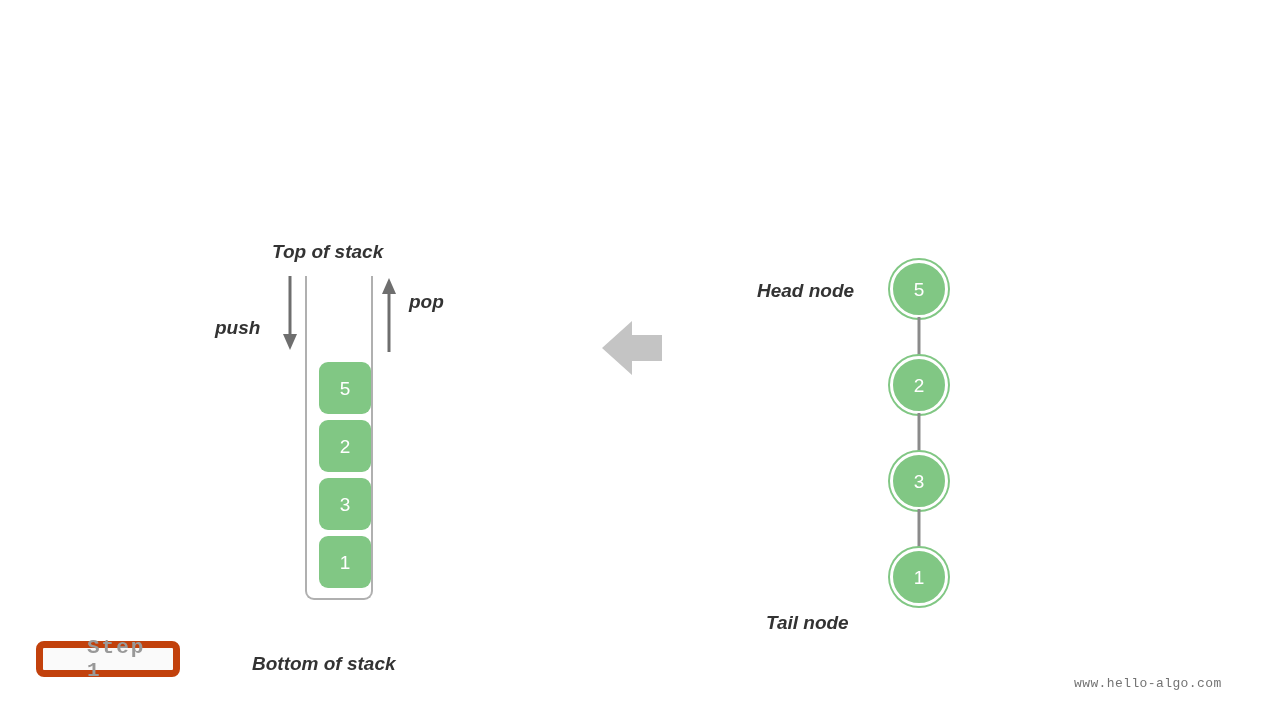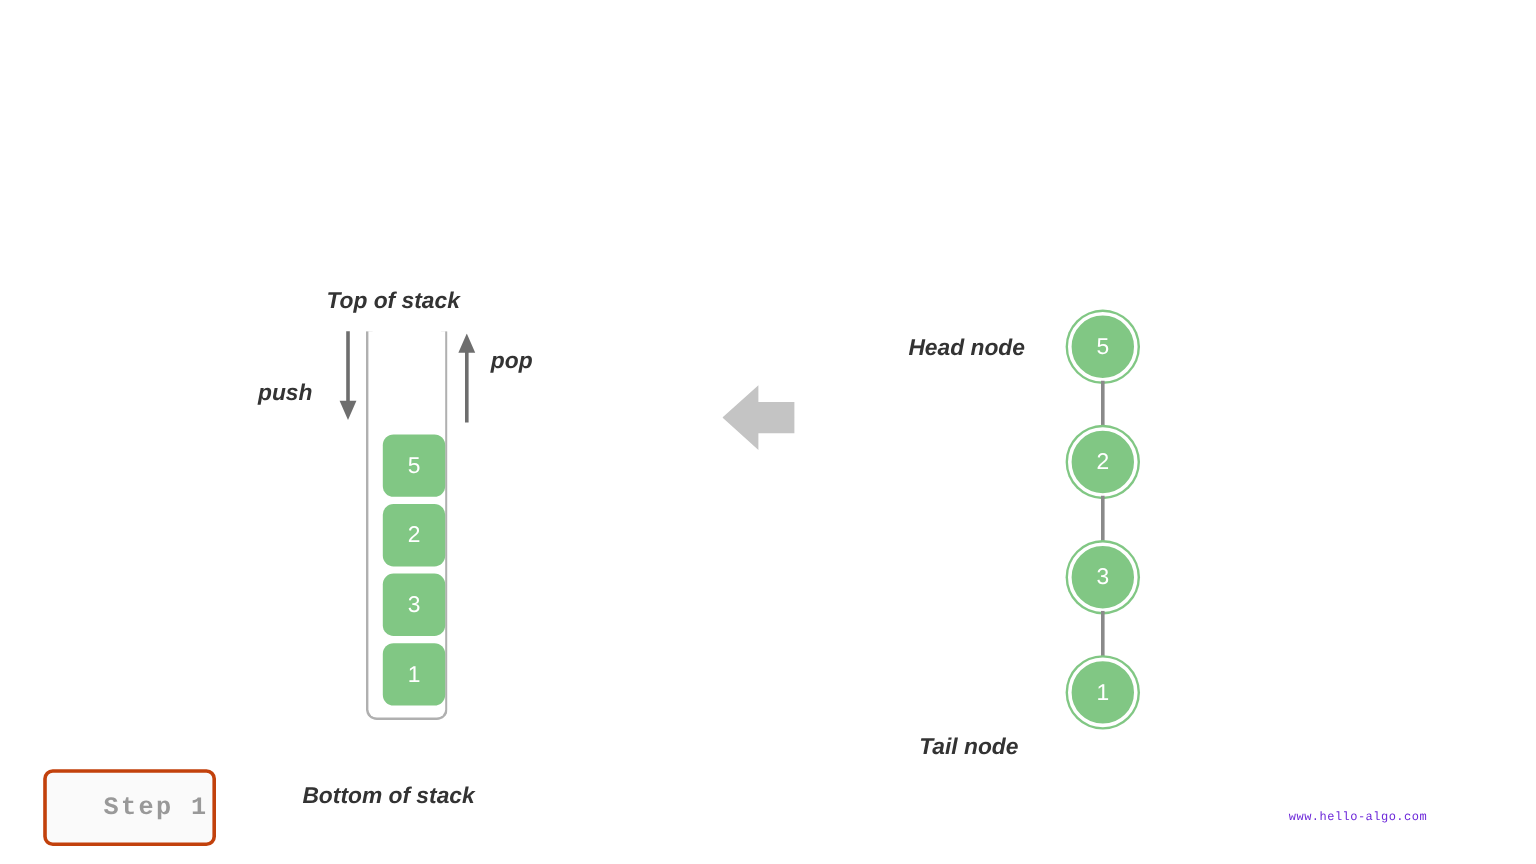--- a/index.html
+++ b/index.html
@@ -106,44 +106,44 @@
     left: 602px;
     top: 318px;
   }
 
   
   #step-badge {
     position: absolute;
     left: 36px;
     top: 641px;
     width: 144px;
-    height: 64px;
+    height: 36px;
     box-sizing: border-box;
-    border: 3px solid #c2410c;
+    border: 7px solid #c2410c;
     border-radius: 8px;
     background: #fafafa;
     display: flex;
     align-items: center;
     justify-content: center;
     font-family: "Liberation Mono", monospace;
     font-weight: bold;
     font-size: 21px;
     letter-spacing: 2px;
     color: #999999;
     padding-left: 44px;
   }
 
   
   #watermark {
     position: absolute;
     left: 1074px;
     top: 676px;
     font-family: "Liberation Mono", monospace;
-    font-size: 10px;
-    color: #6d28d9;
+    font-size: 13px;
+    color: #737373;
     letter-spacing: 0.4px;
     white-space: nowrap;
   }
 </style>
 </head>
 <body>
 
 <div class="canvas">
 
   <div class="label-bold" style="left:272px; top:241px;">Top of stack</div>

